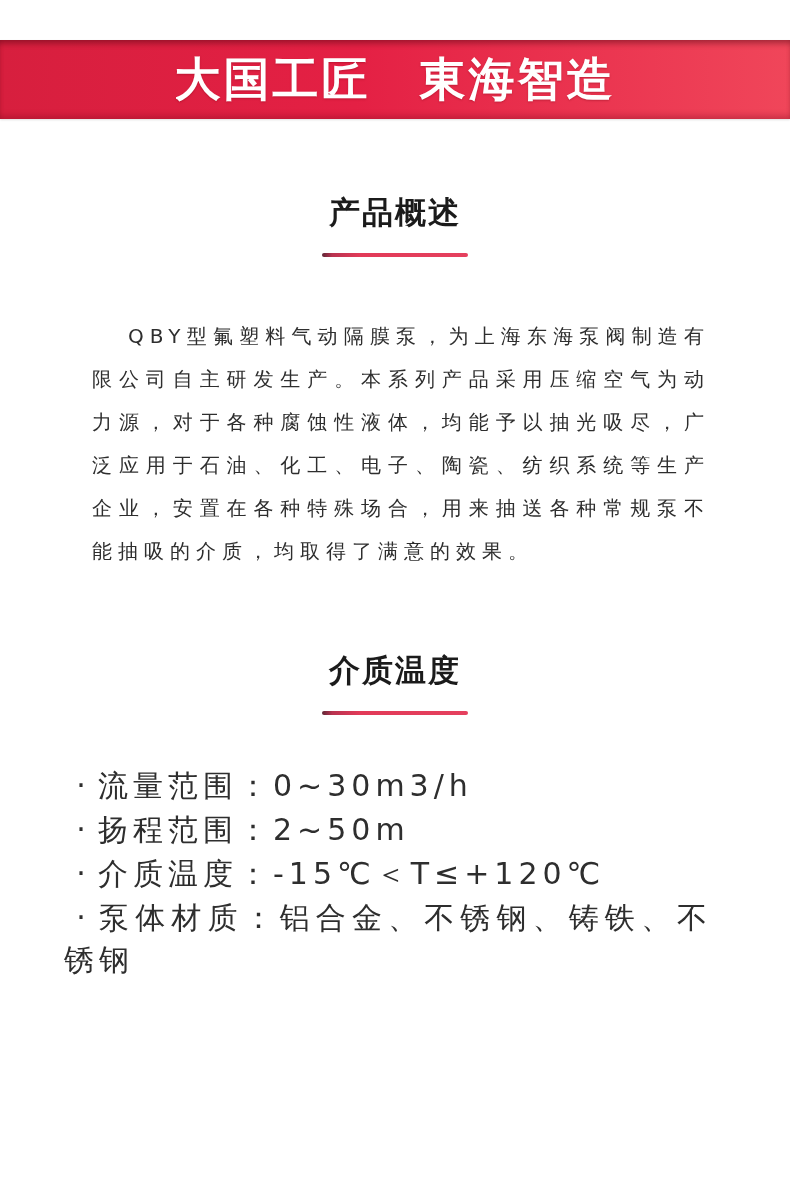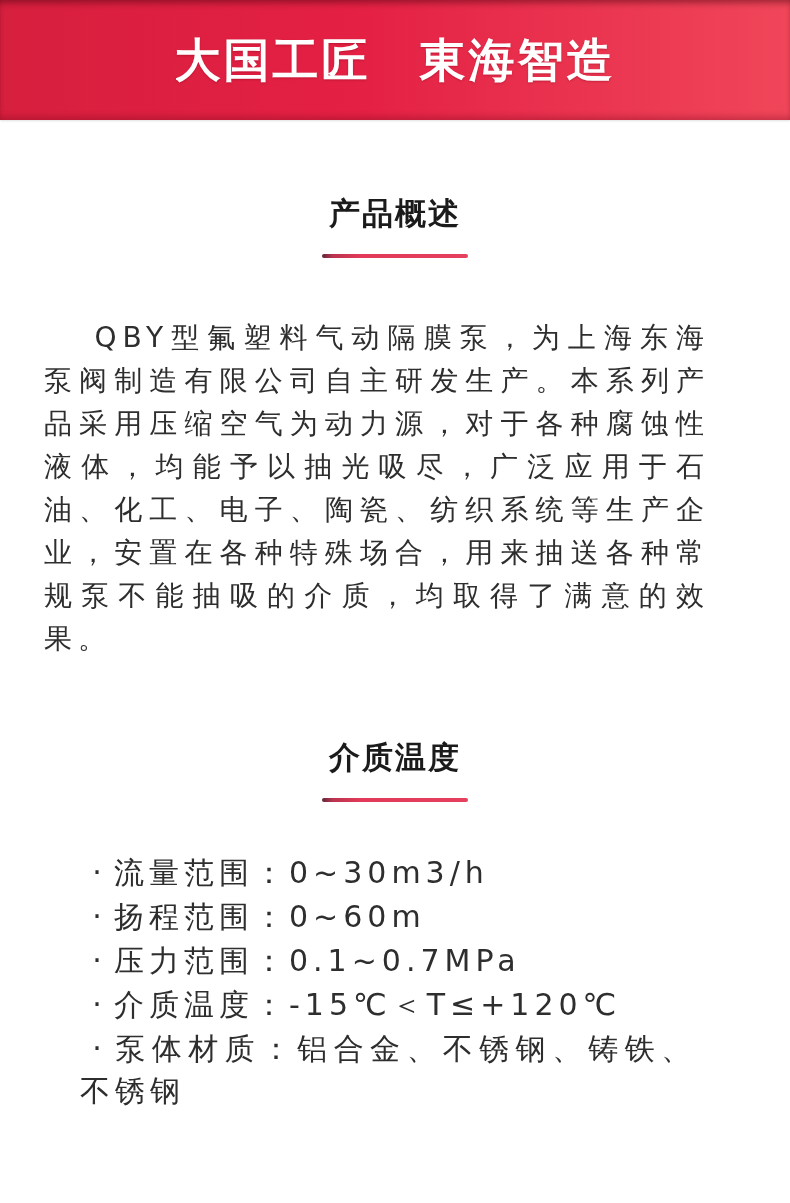--- a/index.html
+++ b/index.html
@@ -8,28 +8,29 @@
     height: 1203px;
     overflow: hidden;
     background: #ffffff;
     font-family: "DejaVu Sans", "Liberation Sans", sans-serif;
     color: #2e2e2e;
   }
 
   
   .banner {
     width: 790px;
-    height: 120px;
+    height: 79px;
     display: flex;
     align-items: center;
     justify-content: center;
     background: linear-gradient(to right, #d71f3e 0%, #e42044 45%, #f0465a 100%);
     box-shadow: inset 0 6px 6px -3px rgba(60, 0, 12, 0.45),
                 inset 0 -6px 6px -3px rgba(120, 10, 30, 0.35),
                 0 1px 2px rgba(0,0,0,0.12);
+    margin-top: 40px;
   }
   .banner-title {
     color: #ffffff;
     font-size: 46px;
     font-weight: bold;
     letter-spacing: 3px;
     line-height: 95px;
     white-space: nowrap;
     text-shadow: 0 1px 2px rgba(120, 0, 20, 0.35);
   }
@@ -52,41 +53,41 @@
     height: 4px;
     margin: 18px auto 0;
     border-radius: 3px;
     background: linear-gradient(to right,
       #5f2735 0%, #b93350 7%, #e23a58 26%, #e5405e 100%);
   }
 
   
   .overview-paragraph {
     margin: 58px 0 0;
-    padding: 0 80px 0 44px;
-    font-size: 28px;
+    padding: 0 80px 0 92px;
+    font-size: 20px;
     line-height: 43px;
     letter-spacing: 6px;
     text-align: justify;
     text-indent: 1.8em;
     color: #2e2e2e;
   }
 
   
   .spec-list {
     list-style: none;
     margin: 50px 0 0;
     padding: 0 78px 0 64px;
   }
   .spec-item {
     font-size: 30px;
     line-height: 42px;
     letter-spacing: 5px;
     text-align: justify;
-    margin: 0 16px 2px;
+    margin: 0 0 2px;
     color: #2e2e2e;
   }
   .bullet {
     display: inline-block;
     width: 34px;
     text-align: center;
     letter-spacing: 0;
   }
 </style>
 </head>
@@ -101,18 +102,17 @@
   <div class="title-underline"></div>
   <p class="overview-paragraph">QBY型氟塑料气动隔膜泵，为上海东海泵阀制造有限公司自主研发生产。本系列产品采用压缩空气为动力源，对于各种腐蚀性液体，均能予以抽光吸尽，广泛应用于石油、化工、电子、陶瓷、纺织系统等生产企业，安置在各种特殊场合，用来抽送各种常规泵不能抽吸的介质，均取得了满意的效果。</p>
 </section>
 
 <section>
   <h2 class="section-title second">介质温度</h2>
   <div class="title-underline"></div>
 
   <ul class="spec-list">
     <li class="spec-item"><span class="bullet">·</span><span>流量范围：0~30m3/h</span></li>
-    <li class="spec-item"><span class="bullet">·</span><span>扬程范围：0~60m</span></li>
-    <li class="spec-item"><span class="bullet">·</span><span>压力范围：0.1~0.7MPa</span></li>
+    <li class="spec-item"><span class="bullet">·</span><span>扬程范围：2~50m</span></li>
     <li class="spec-item"><span class="bullet">·</span><span>介质温度：-15℃＜T≤+120℃</span></li>
     <li class="spec-item"><span class="bullet">·</span><span>泵体材质：铝合金、不锈钢、铸铁、不锈钢</span></li>
   </ul>
 </section>
 
 </body></html>

